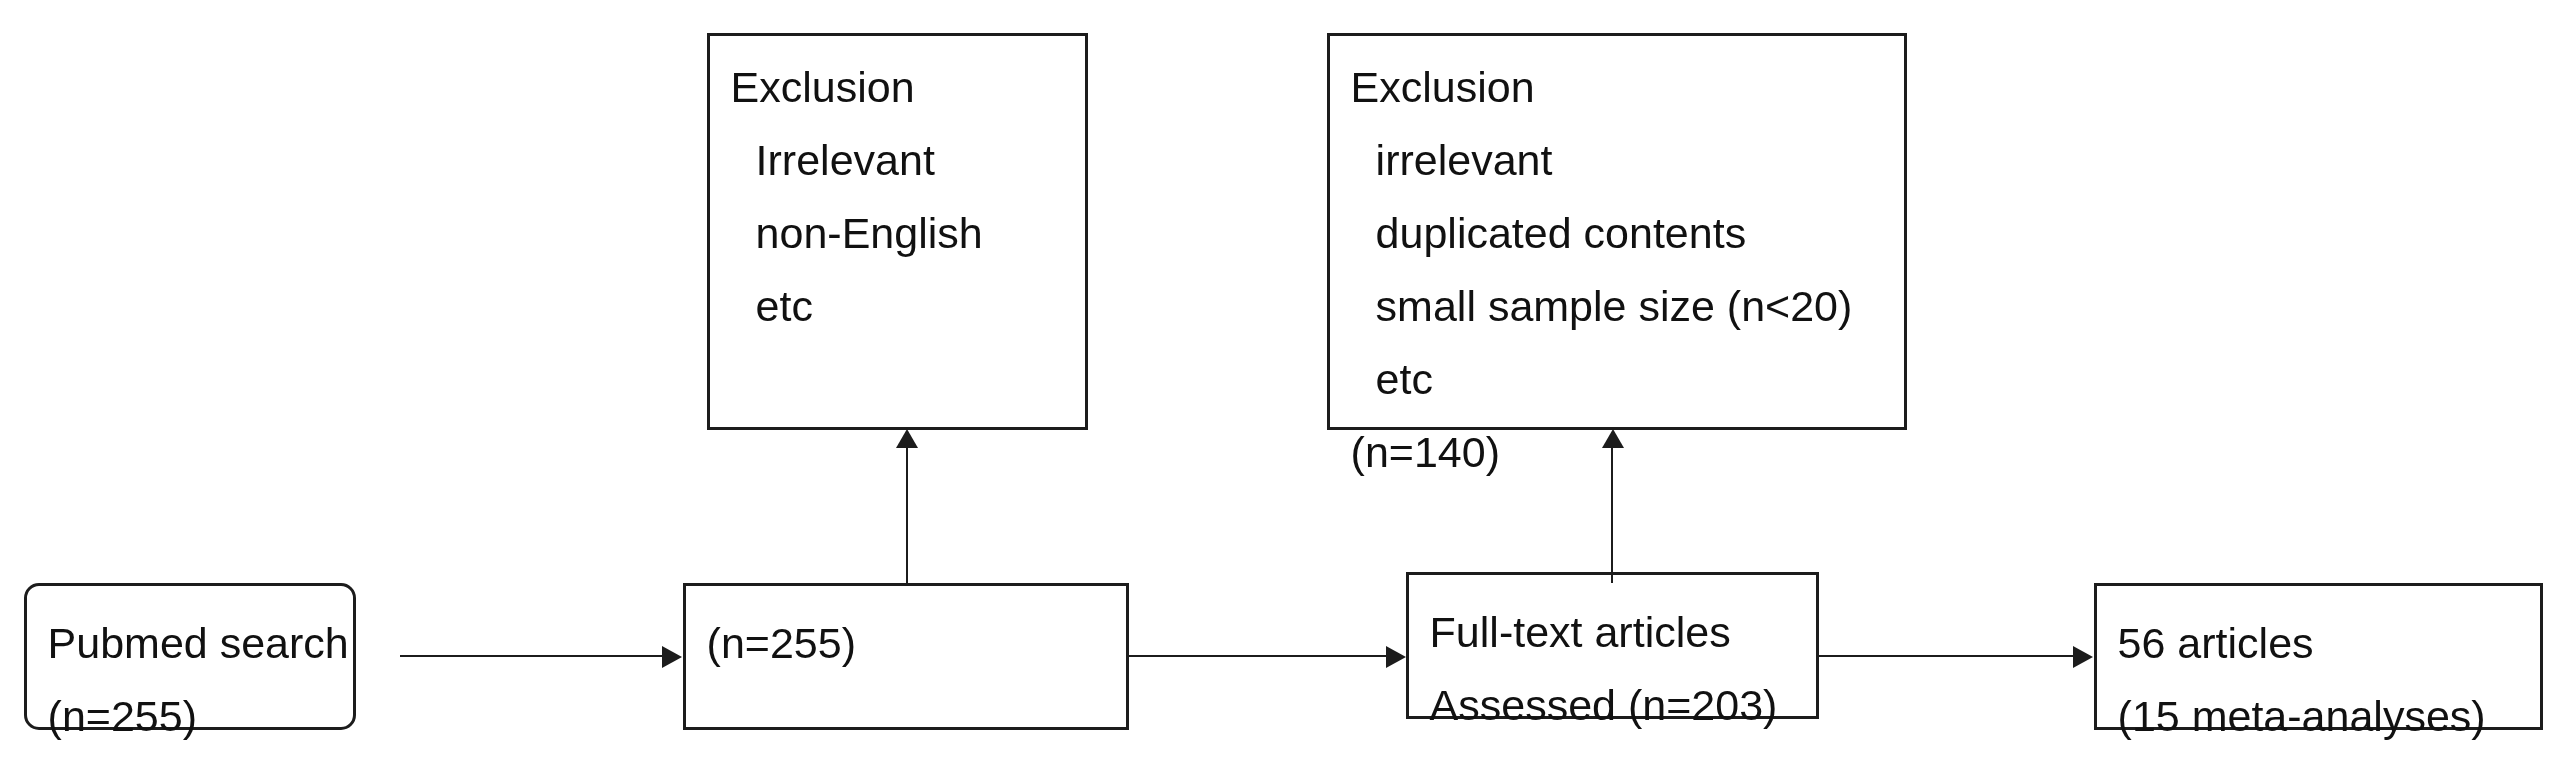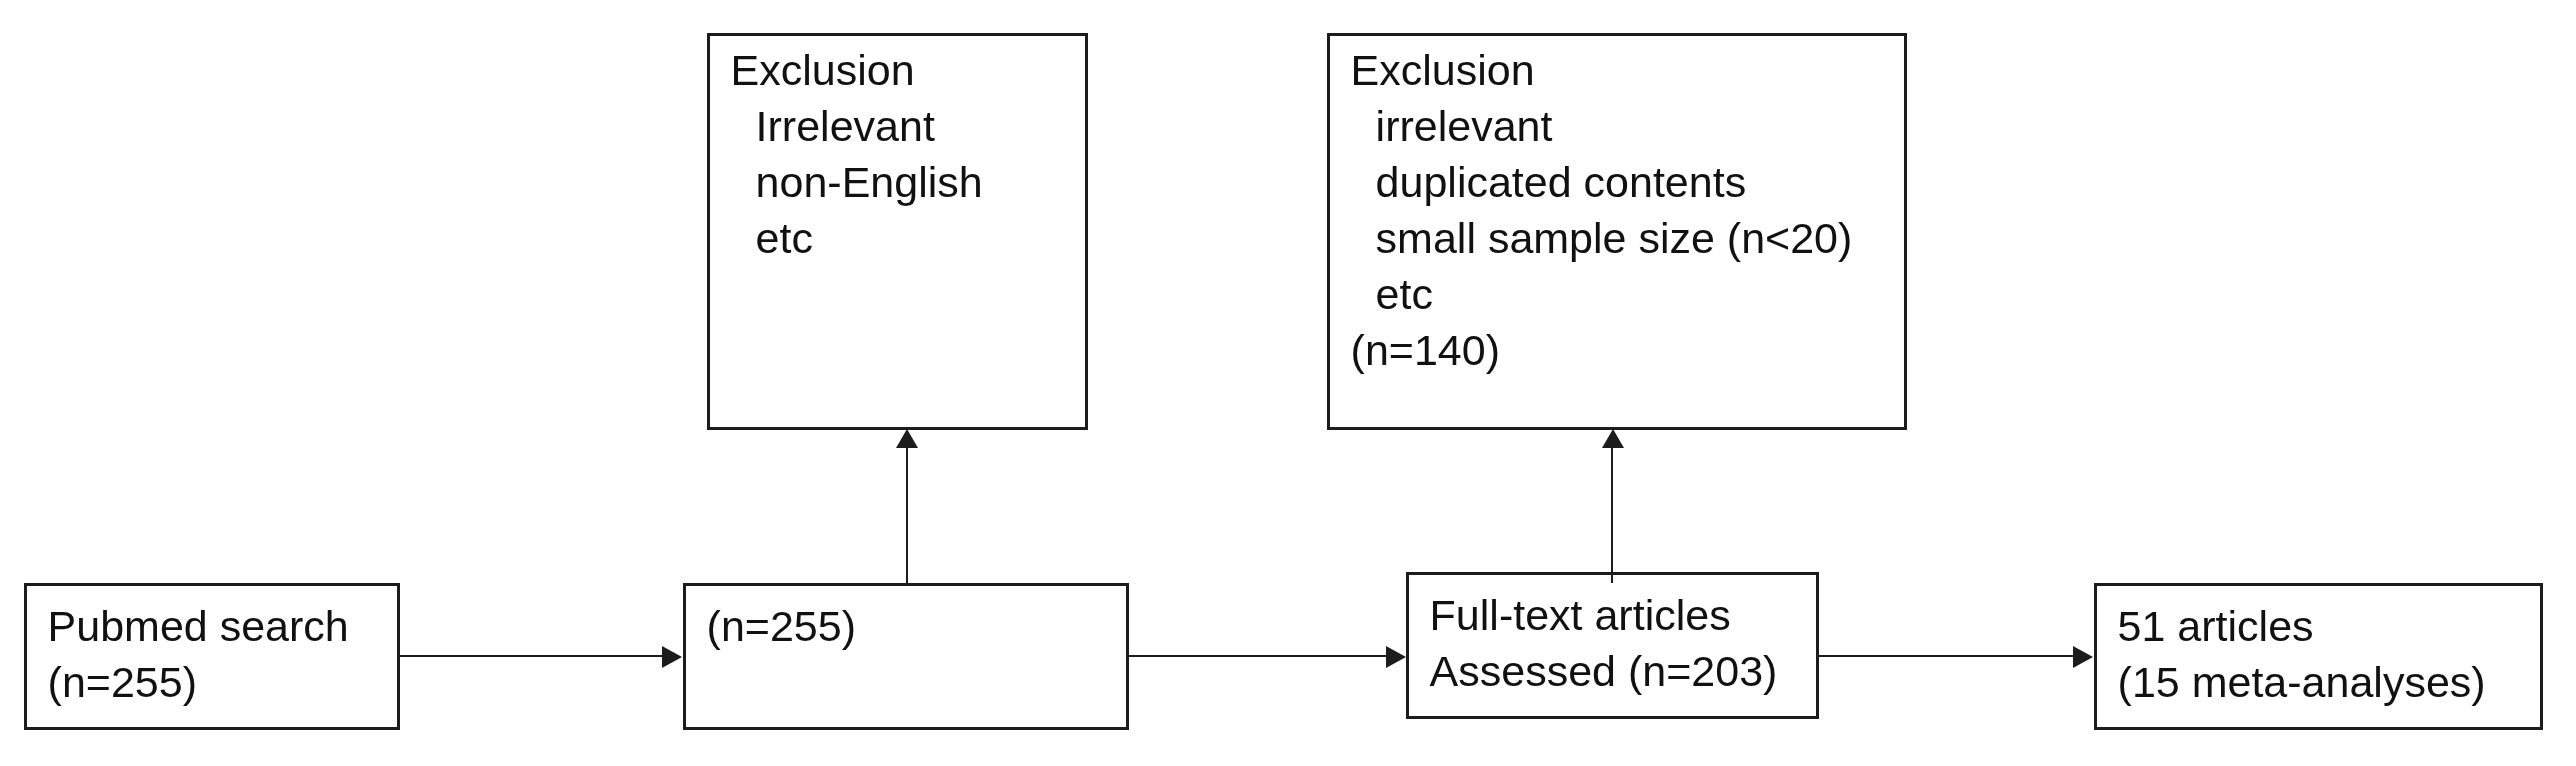--- a/index.html
+++ b/index.html
@@ -14,42 +14,42 @@
   }
   .box {
     position: absolute;
     box-sizing: border-box;
     border: 3.4px solid #1c1c1c;
     background: #ffffff;
     font-size: 43px;
     line-height: 56px;
     white-space: nowrap;
   }
-  .box .line { white-space: nowrap; }
+  .box .line { white-space: nowrap; margin-top: 17px; }
   .box .indent { margin-left: 25px; }
   .excl-box { padding: 5.5px 13.7px 5.5px 20.6px; }
   .flow-box { padding: 12.3px 13.7px 12.3px 20.6px; }
   .stem-h { position: absolute; height: 2.1px; background: #1c1c1c; }
   .stem-v { position: absolute; width: 2.1px; background: #1c1c1c; }
   .head-right {
     position: absolute; width: 0; height: 0;
     border-top: 11px solid transparent;
     border-bottom: 11px solid transparent;
     border-left: 20.6px solid #1c1c1c;
   }
   .head-up {
     position: absolute; width: 0; height: 0;
     border-left: 11px solid transparent;
     border-right: 11px solid transparent;
     border-bottom: 19px solid #1c1c1c;
   }
   
   #box-excl1   { left: 707px; top: 33px;  width: 381px; height: 397px; }
   #box-excl2   { left: 1327px; top: 33px;  width: 580px; height: 397px; }
-  #box-pubmed  { left: 24px;   top: 583px; width: 376px; height: 147px; }
+  #box-pubmed  { left: 24px;   top: 583px; width: 332px; height: 147px; border-radius: 15px; }
   #box-abstr   { left: 683px;  top: 583px; width: 446px; height: 147px; }
   #box-full    { left: 1406px; top: 572px; width: 413px; height: 147px; }
   #box-incl    { left: 2094px; top: 583px; width: 449px; height: 147px; }
 </style>
 </head>
 <body>
 
 <div id="canvas">
 
   <div class="box excl-box" id="box-excl1">
@@ -76,21 +76,21 @@
   <div class="box flow-box" id="box-abstr">
     <div class="line">(n=255)</div>
   </div>
 
   <div class="box flow-box" id="box-full">
     <div class="line">Full-text articles</div>
     <div class="line">Assessed (n=203)</div>
   </div>
 
   <div class="box flow-box" id="box-incl">
-    <div class="line">51 articles</div>
+    <div class="line">56 articles</div>
     <div class="line">(15 meta-analyses)</div>
   </div>
 
   <div>
     <div class="stem-h" style="left:400px;  top:655px; width:263px;"></div>
     <div class="head-right" style="left:662px;  top:646px;"></div>
   </div>
 
   <div>
     <div class="stem-h" style="left:1129px; top:655px; width:259px;"></div>

